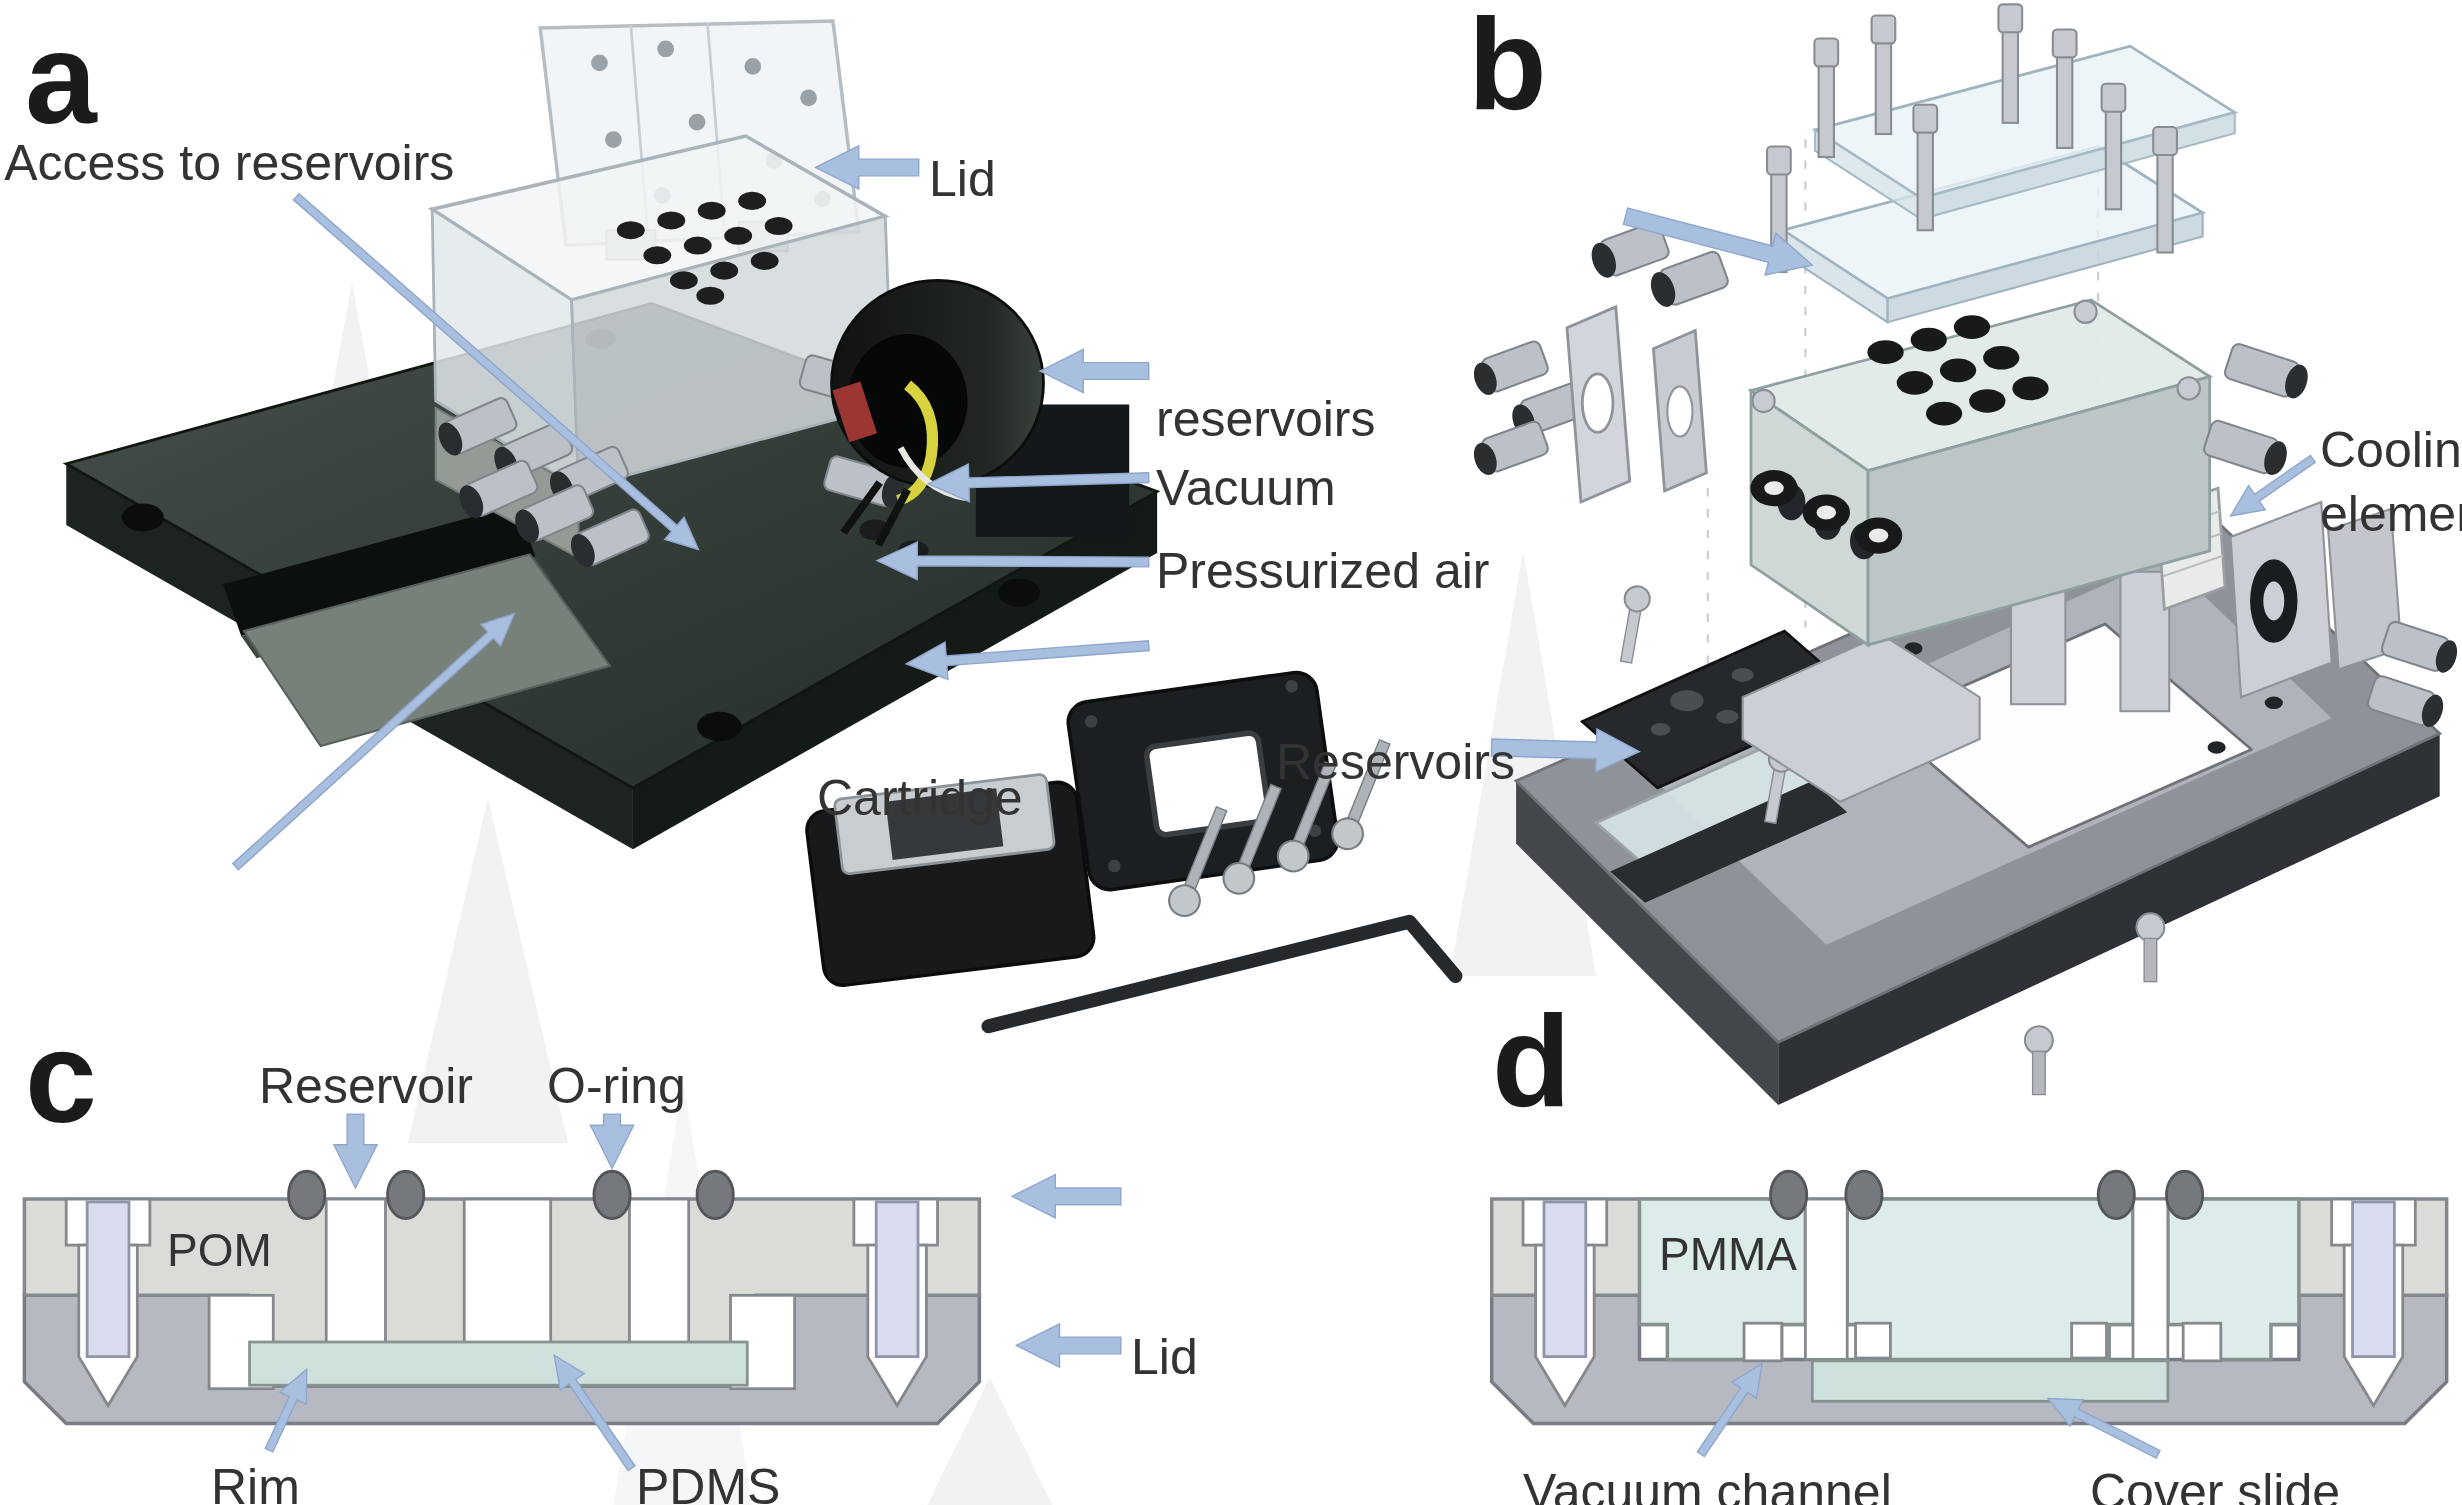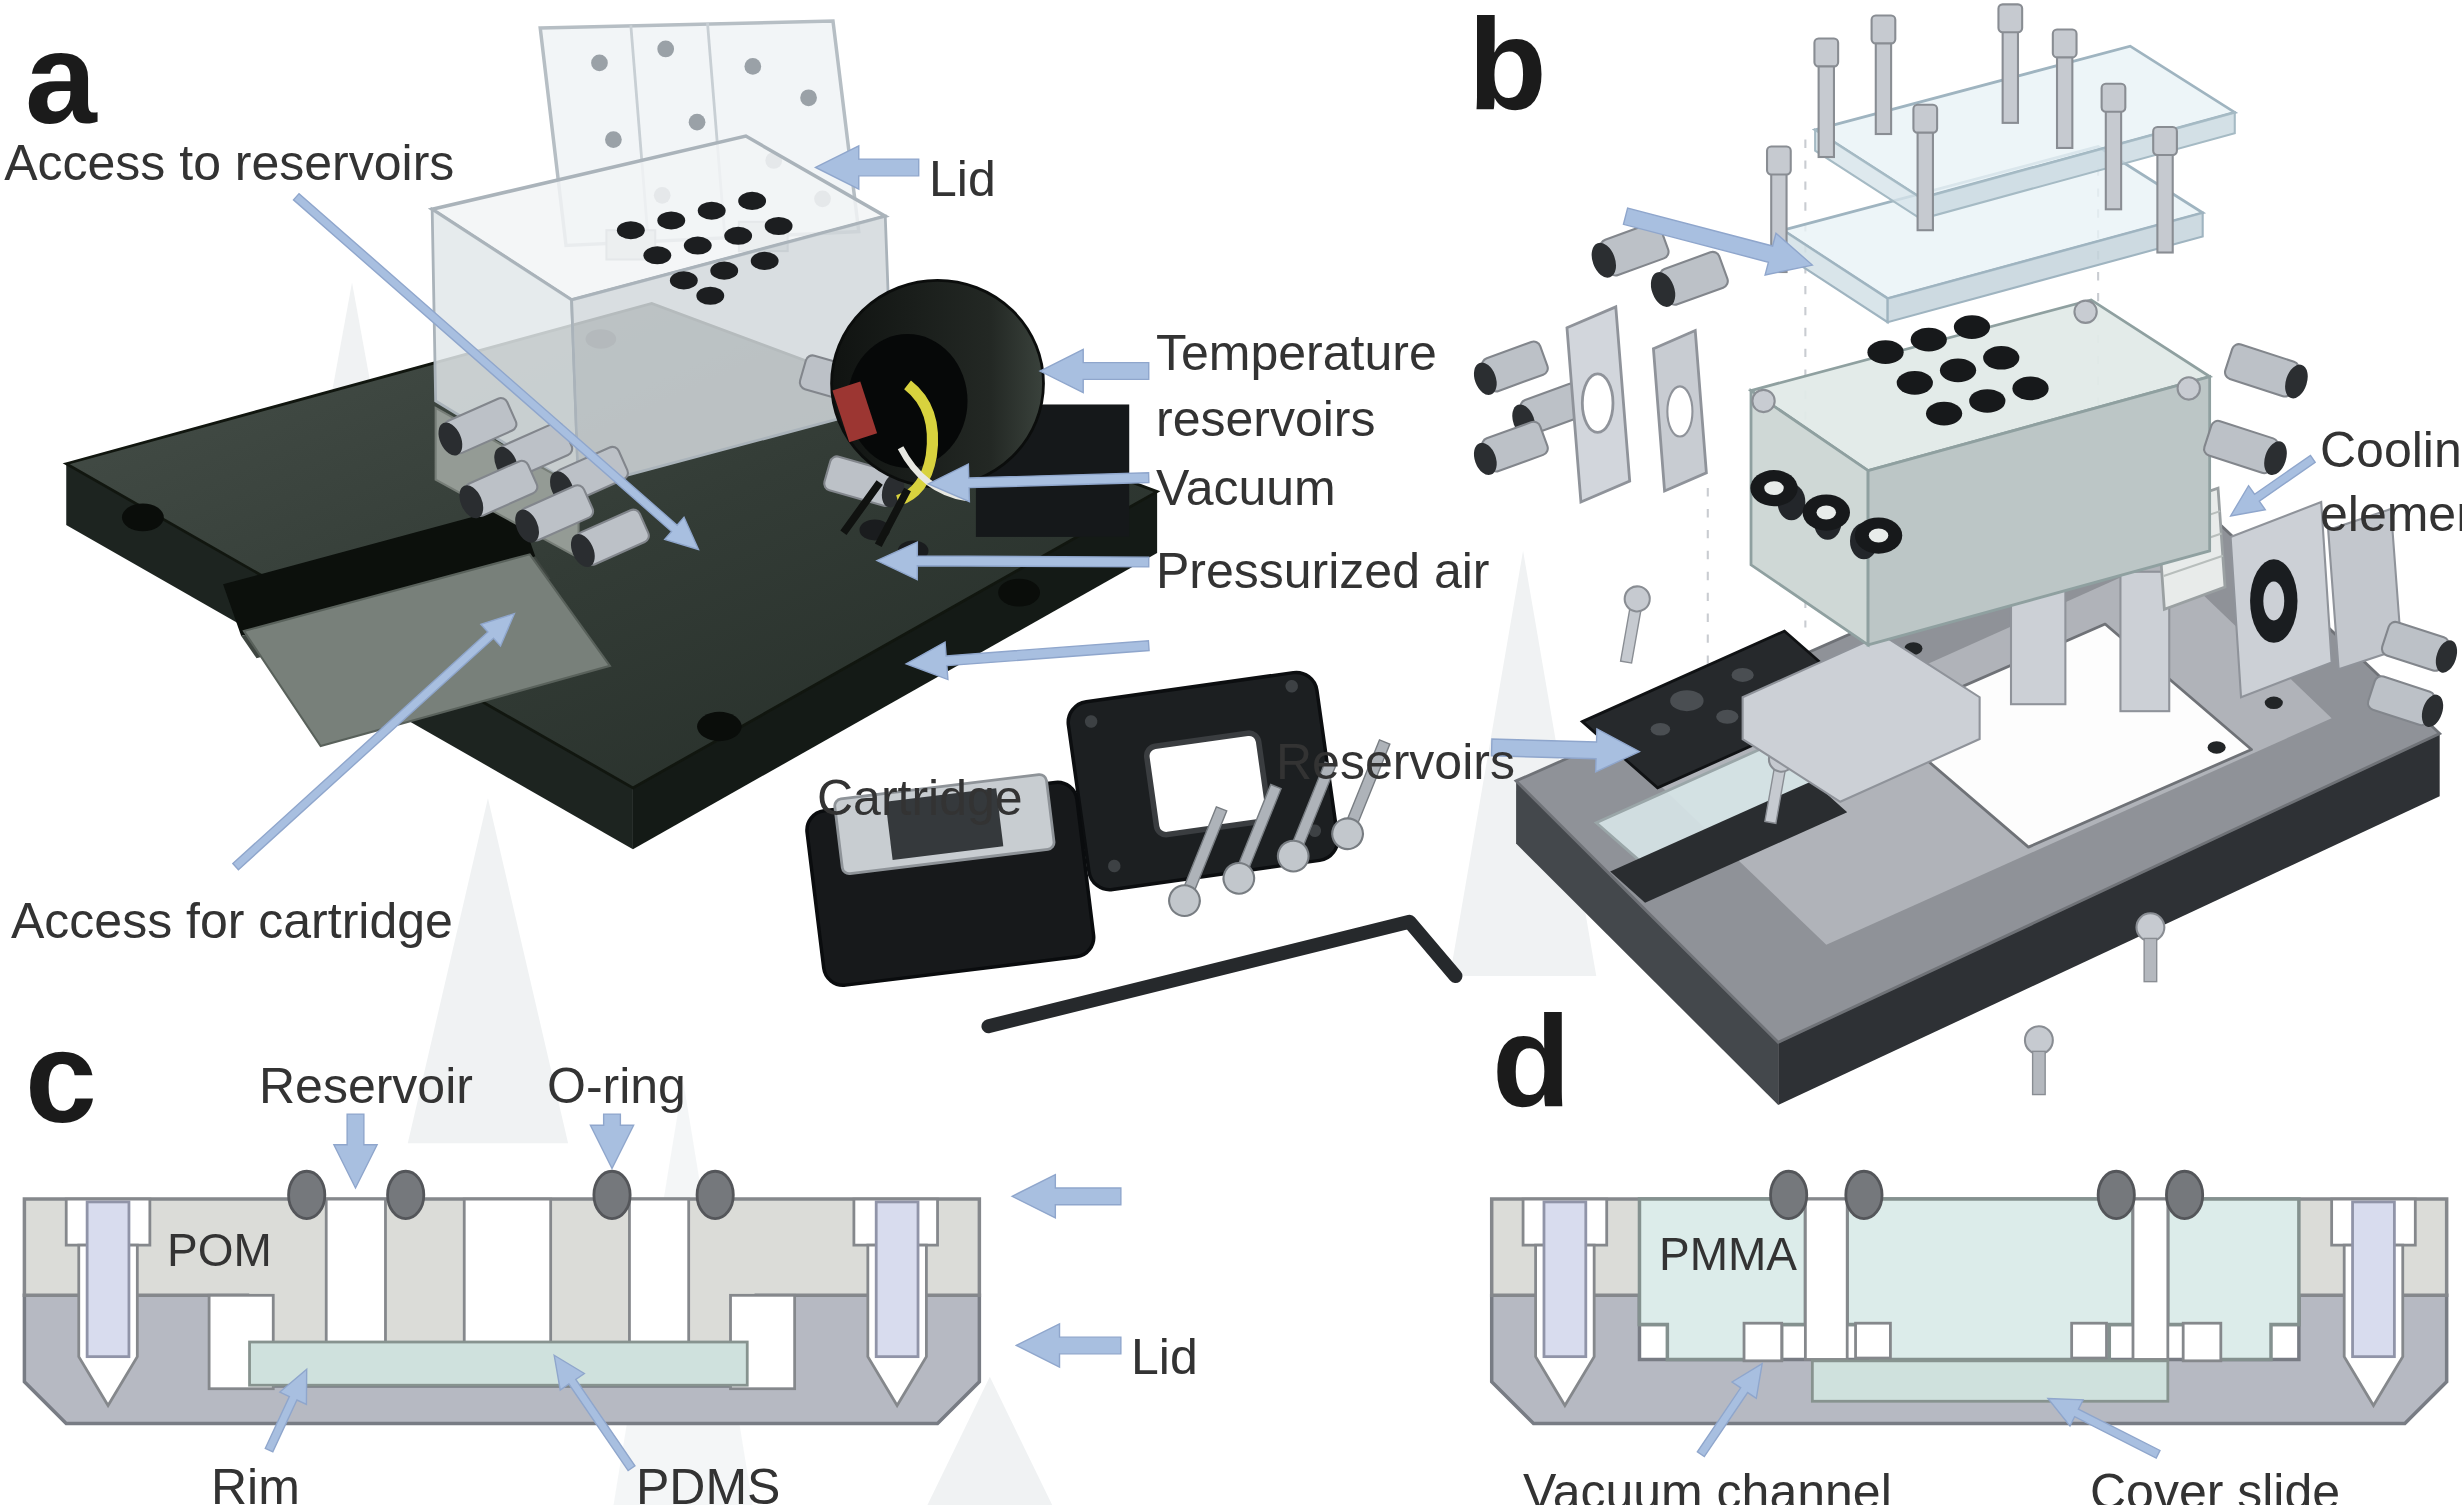--- a/index.html
+++ b/index.html
@@ -466,26 +466,24 @@
       </g>
 </svg>
 
 <div class="panel-letter" style="left:25px;top:19.5px">a</div>
 <div class="panel-letter" style="left:1468px;top:5.6px">b</div>
 <div class="panel-letter" style="left:25px;top:1019px">c</div>
 <div class="panel-letter" style="left:1492px;top:1003px">d</div>
 
 <div class="lbl" style="left:4.2px;top:123px">Access to reservoirs</div>
 <div class="lbl" style="left:929px;top:139px">Lid</div>
-<div class="lbl" style="left:1156px;top:313px">Temperature</div>
 <div class="lbl" style="left:1156px;top:379px">reservoirs</div>
 <div class="lbl" style="left:1156px;top:448px">Vacuum</div>
 <div class="lbl" style="left:1156px;top:531px">Pressurized air</div>
 <div class="lbl" style="left:817px;top:758px">Cartridge</div>
-<div class="lbl" style="left:11px;top:881px">Access for cartridge</div>
 
 <div class="lbl" style="left:2320px;top:410px">Cooling</div>
 <div class="lbl" style="left:2320px;top:474px">element</div>
 <div class="lbl" style="left:1276px;top:722px">Reservoirs</div>
 
 <div class="lbl" style="left:259px;top:1046px">Reservoir</div>
 <div class="lbl" style="left:547px;top:1046px">O-ring</div>
 <div class="lbl sm" style="left:167px;top:1212px">POM</div>
 <div class="lbl" style="left:1131px;top:1317px">Lid</div>
 <div class="lbl" style="left:211px;top:1447px">Rim</div>

